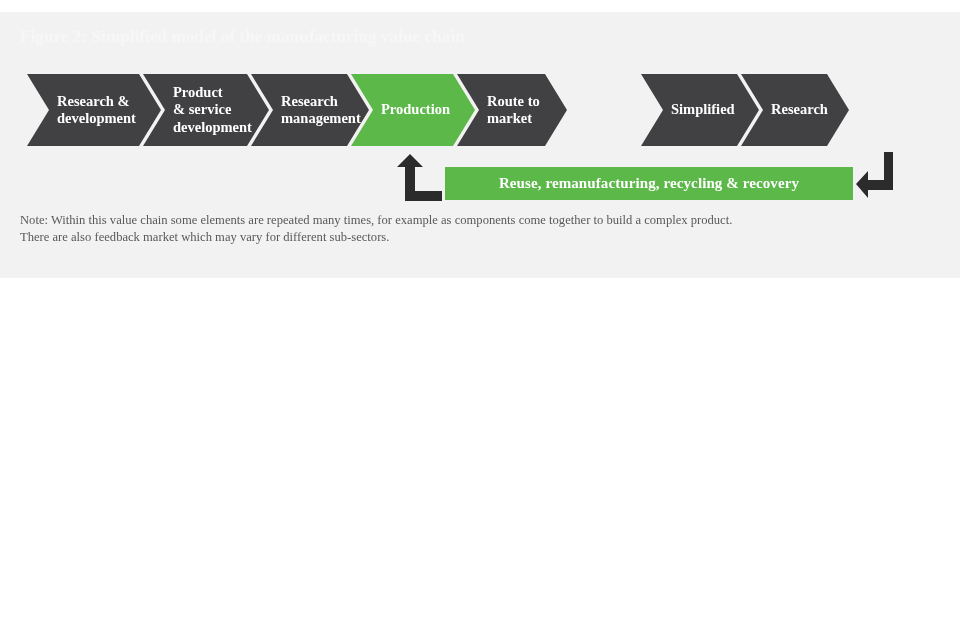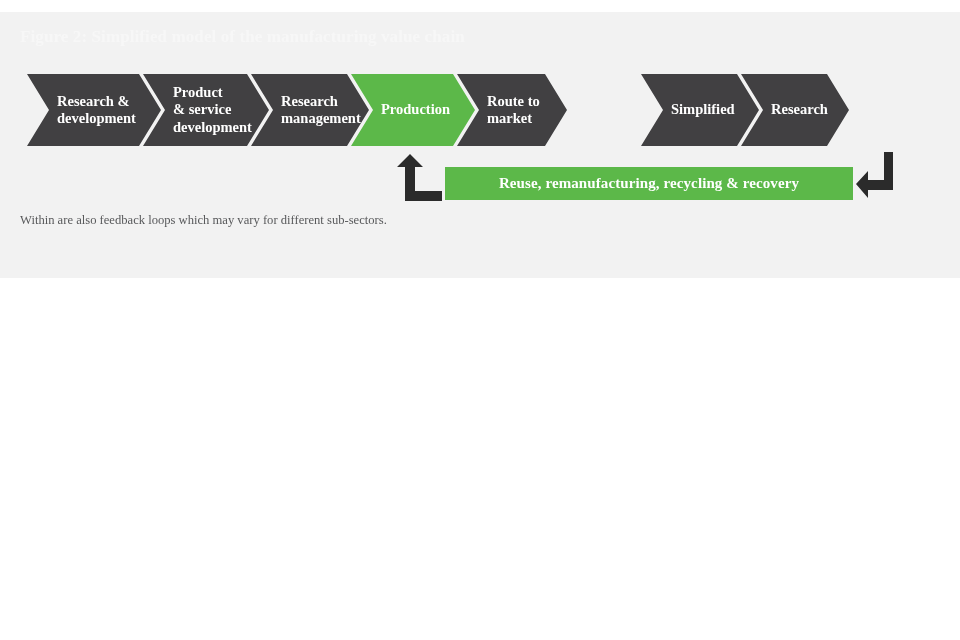--- a/index.html
+++ b/index.html
@@ -159,16 +159,17 @@
     <svg class="loop-arrow" id="loop-arrow-right" width="46" height="48" viewBox="0 0 46 48">
       <path d="M37 0 L37 38 L12 38 L12 46 L0 32 L12 19 L12 28 L28 28 L28 0 Z" fill="#2b2b2b"></path>
     </svg>
 
     <div id="reuse-bar">
       <span class="lbl">Reuse, remanufacturing, recycling &amp; recovery</span>
     </div>
   </div>
 
   <div id="note">
-    <div>Within are also feedback loops which may vary for different sub-sectors.</div>
+    <div>Note: Within this value chain some elements are repeated many times, for example as components come together to build a complex product.</div>
+    <div>There are also feedback market which may vary for different sub-sectors.</div>
   </div>
 
 </div>
 
 </body></html>

